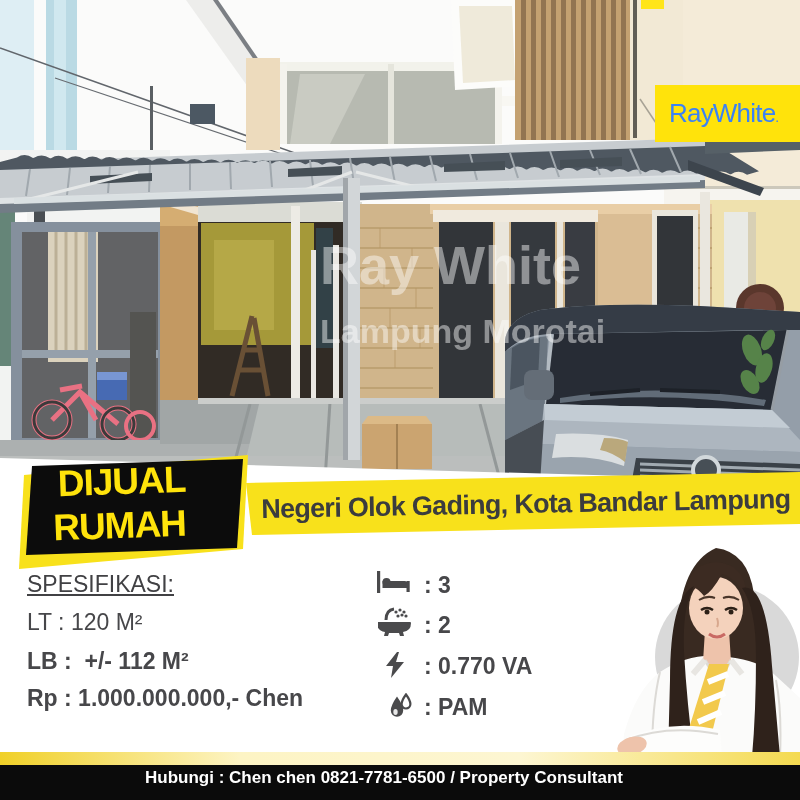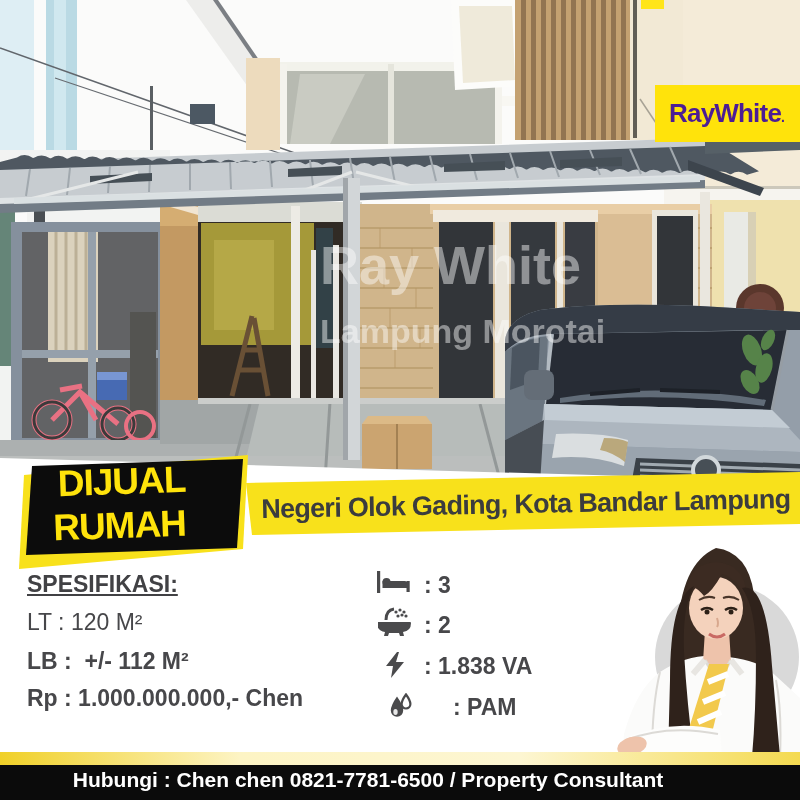--- a/index.html
+++ b/index.html
@@ -253,40 +253,40 @@
 
   <g fill="#ffffff" opacity="0.45" font-family="Liberation Sans, sans-serif" font-weight="bold">
     <text x="320" y="284" font-size="54">Ray White</text>
     <text x="320" y="343" font-size="34">Lampung Morotai</text>
   </g>
 
   <polygon points="0,458 800,481 800,484 0,484" fill="#ffffff"></polygon>
 </svg>
 
 <div class="abs" style="left:655px;top:85px;width:145px;height:57px;background:#ffe30b;"></div>
-<div class="abs" style="left:655px;top:85px;width:145px;height:42px;color:#4c1d95;font-weight:bold;font-size:26px;letter-spacing:-0.8px;">
+<div class="abs" style="left:655px;top:85px;width:145px;height:42px;color:#3b82f6;font-weight:normal;font-size:26px;letter-spacing:-0.8px;">
     <span style="position:absolute;left:14px;top:13px;">RayWhite<span style="font-size:14px;">.</span></span>
   </div>
 
 <svg class="abs" style="left:0;top:445px" width="800" height="145" viewBox="0 0 800 145">
 
   <polygon points="24,30 248,10 243,104 19,124" fill="#f8e11b"></polygon>
 
   <polygon points="32,21 243,14 237,103 26,110" fill="#0c0c0c"></polygon>
   <g fill="#ffe30b" font-family="Liberation Sans, sans-serif" font-weight="bold" text-anchor="middle">
     <text x="122" y="49" font-size="37" letter-spacing="-1" transform="rotate(-2 122 49)">DIJUAL</text>
     <text x="120" y="93" font-size="37" letter-spacing="-1" transform="rotate(-2 120 93)">RUMAH</text>
   </g>
 
   <polygon points="246,38 800,27 800,79 252,90" fill="#f8e11b"></polygon>
 
   <text x="526" y="68" font-size="27" font-weight="bold" fill="#3b3c3e" text-anchor="middle" letter-spacing="-0.7" font-family="Liberation Sans, sans-serif" transform="rotate(-1.1 526 68)">Negeri Olok Gading, Kota Bandar Lampung</text>
 </svg>
 
-<div class="abs" style="left:27px;top:571px;font-size:23px;font-weight:bold;color:#414144;text-decoration:underline;">SPESIFIKASI:</div>
+<div class="abs" style="left:27px;top:571px;font-size:23px;font-weight:normal;color:#414144;text-decoration:underline;">SPESIFIKASI:</div>
 
 <div class="abs" style="left:27px;top:609px;font-size:23px;font-weight:normal;color:#47474a;">LT : 120 M²</div>
 
 <div class="abs" style="left:27px;top:648px;font-size:23px;font-weight:bold;color:#47474a;">LB :&nbsp; +/- 112 M²</div>
 
 <div class="abs" style="left:27px;top:685px;font-size:23px;font-weight:bold;color:#47474a;">Rp : 1.000.000.000,- Chen</div>
 
 <svg class="abs" style="left:377px;top:571px" width="34" height="22" viewBox="0 0 34 22">
   <rect x="0" y="0" width="3.2" height="22" fill="#4a4a4c"></rect>
   <circle cx="9.5" cy="11" r="4" fill="#4a4a4c"></circle>
@@ -308,29 +308,29 @@
       <circle cx="28" cy="10" r="1.6"></circle>
   </g>
 </svg>
 
 <div class="abs" style="left:424px;top:612px;font-size:23px;font-weight:bold;color:#47474a;">: 2</div>
 
 <svg class="abs" style="left:386px;top:652px" width="18" height="26" viewBox="0 0 18 26">
   <polygon points="11,0 0,14 7,14 5,26 18,10 10,10 13,0" fill="#4a4a4c"></polygon>
 </svg>
 
-<div class="abs" style="left:424px;top:653px;font-size:23px;font-weight:bold;color:#47474a;">: 1.838 VA</div>
+<div class="abs" style="left:424px;top:653px;font-size:23px;font-weight:bold;color:#47474a;">: 0.770 VA</div>
 
 <svg class="abs" style="left:389px;top:693px" width="23" height="26" viewBox="0 0 23 26">
   <path d="M8,3.5 q6.2,8.8 6.2,14 a6.2,6.2 0 1 1 -12.4,0 q0,-5.2 6.2,-14 z" fill="#4a4a4c"></path>
   <ellipse cx="6.5" cy="19" rx="2.2" ry="3" fill="#e8e8e8"></ellipse>
   <path d="M17,1.5 q4.4,6 4.4,9.6 a4.4,4.4 0 1 1 -8.8,0 q0,-3.6 4.4,-9.6 z" fill="#ffffff" stroke="#4a4a4c" stroke-width="2.2"></path>
 </svg>
 
-<div class="abs" style="left:424px;top:694px;font-size:23px;font-weight:bold;color:#47474a;margin-left:29px;">: PAM</div>
+<div class="abs" style="left:424px;top:694px;font-size:23px;font-weight:bold;color:#47474a;">: PAM</div>
 
 <div class="abs" style="left:655px;top:585px;width:144px;height:144px;border-radius:50%;background:#d9d9d9;"></div>
 
 <svg class="abs" style="left:608px;top:540px" width="192" height="217" viewBox="0 0 192 217">
 
   <path d="M108,8 Q140,12 146,54 Q152,95 158,135 L168,185 L170,217 L58,217 L60,172 Q66,130 70,92 Q72,24 108,8 Z" fill="#392a21"></path>
 
   <path d="M52,132 Q80,114 108,116 Q150,118 168,136 L192,158 L192,217 L14,217 L16,194 Q28,150 52,132 Z" fill="#fbfbfa"></path>
   <path d="M52,132 Q44,165 44,217" stroke="#dcdad6" stroke-width="2" fill="none"></path>
   <path d="M168,140 Q174,170 172,217" stroke="#dcdad6" stroke-width="2" fill="none"></path>
@@ -370,13 +370,13 @@
   <path d="M14,200 Q60,178 112,190 L114,217 L12,217 Z" fill="#fdfdfc"></path>
   <path d="M18,200 Q60,184 110,194" stroke="#dcdad6" stroke-width="2" fill="none"></path>
 
   <ellipse cx="24" cy="206" rx="15" ry="9" fill="#eec3ab" transform="rotate(-15 24 206)"></ellipse>
 </svg>
 
 <div class="abs" style="left:0;top:752px;width:800px;height:13px;background:linear-gradient(90deg,#f0d028,#fdf4c4 30%,#fdf6d2 65%,#f4da50 100%);"></div>
 
 <div class="abs" style="left:0;top:765px;width:800px;height:35px;background:#0b0b0b;"></div>
 
-<div class="abs" style="left:0;top:768px;width:736px;text-align:center;color:#ffffff;font-size:21px;font-weight:bold;">Hubungi : Chen chen 0821-7781-6500 / Property Consultant</div>
+<div class="abs" style="left:16px;top:768px;width:736px;text-align:center;color:#ffffff;font-size:17px;font-weight:bold;">Hubungi : Chen chen 0821-7781-6500 / Property Consultant</div>
 
 </body></html>

